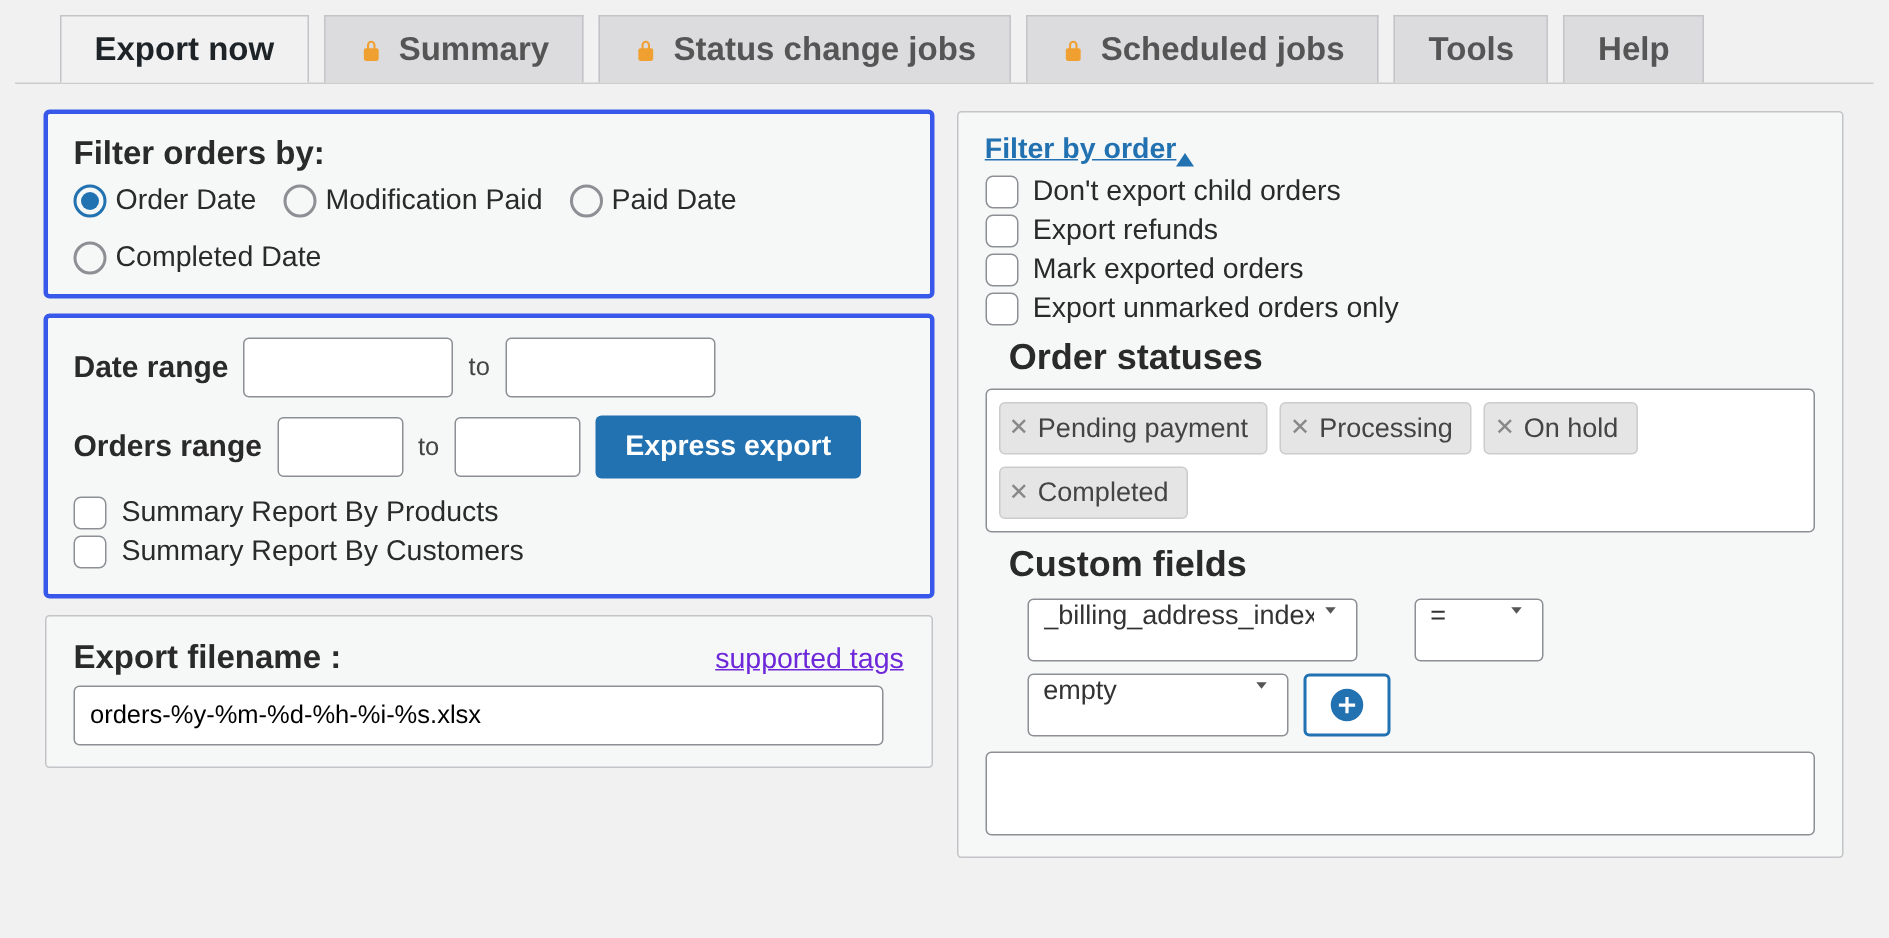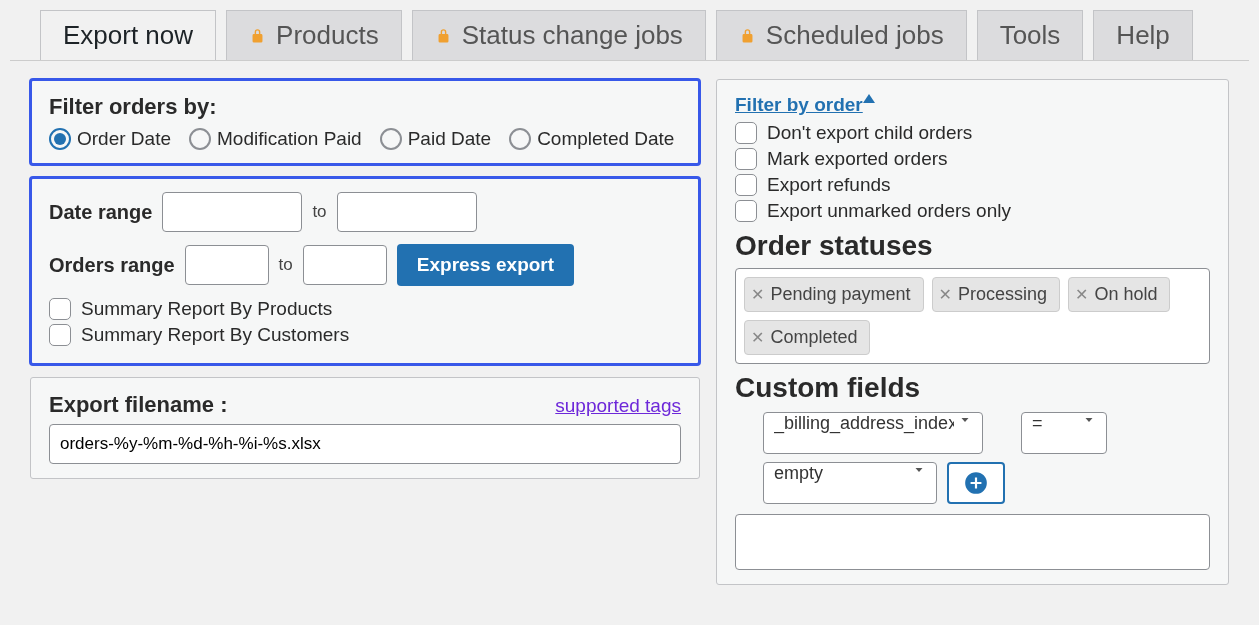--- a/index.html
+++ b/index.html
@@ -13,22 +13,22 @@
     width: 1259px;
   }
   .wrap { padding: 10px 10px 0 10px; }
   
   .tabs { display: flex; gap: 10px; border-bottom: 1px solid #ccc; padding-left: 30px;}
   .tab {
     background: #dcdcde;
     border: 1px solid #c3c4c7;
     border-bottom: none;
     padding: 9px 22px;
-    font-size: 26px;
-    font-weight: 400;
+    font-size: 22px;
+    font-weight: 700;
     color: #555;
     display: flex;
     align-items: center;
     gap: 10px;
     cursor: pointer;
   }
   .tab.active { background: #f1f1f1; color: #1d2327; }
   .lock-icon svg{ width:17px; height:17px; display:block; }
   .columns { display:flex; gap:16px; margin-top:18px; padding: 0 20px;}
   .col { flex: 1 1 50%; }
@@ -48,40 +48,40 @@
   }
   .radio-item.checked .radio-box{ border-color:#2271b1; }
   .radio-item.checked .radio-box::after{ content:""; width:12px; height:12px; border-radius:50%; background:#2271b1;}
   .row { display:flex; align-items:center; gap:10px; flex-wrap:wrap; margin-bottom:12px;}
   .row-label{ font-size:20px; font-weight:700; }
   .sep{ font-size:17px; color:#444;}
   input.txt{
     border:1px solid #8c8f94; background:#fff; border-radius:4px; padding:8px 10px;
     font-size:17px; min-height:40px;
   }
-  input.txt.wide{ width:632px; }
+  input.txt.wide{ width:540px; }
   input.txt.mid{ width:140px; }
   input.txt.small{ width:84px; }
   .btn-primary{
     background:#2271b1; color:#fff; border:none; border-radius:4px;
     padding: 10px 20px; font-size:19px; font-weight:600; cursor:pointer;
   }
   .checklist .check-item{
     display:flex; align-items:center; gap:10px; font-size:19px; margin-bottom:4px; cursor:pointer;
   }
   .checkbox{
     width:22px; height:22px; border:1.5px solid #8c8f94; border-radius:5px; background:#fff;
   }
   .link{
     color:#6d28d9; text-decoration: underline; cursor:pointer; font-size:19px;
   }
   .section-link{
-    color:#2271b1; text-decoration: underline; font-weight:700; font-size:19px; display:inline-flex; align-items:flex-start; gap:0; cursor:pointer;
-  }
-  .right-title{ font-size:28px; font-weight:800; margin:8px 0 6px;}
+    color:#2271b1; text-decoration: underline; font-weight:700; font-size:19px; display:inline-flex; align-items:flex-end; gap:0; cursor:pointer;
+  }
+  .right-title{ font-size:24px; font-weight:800; margin:8px 16px 6px;}
   .tagbox{
     border:1px solid #8c8f94; background:#fff; border-radius:4px; padding:8px;
     display:flex; flex-wrap:wrap; gap:8px;
   }
   .tag{
     background:#e5e5e5; border:1px solid #ccc; border-radius:4px; padding:6px 12px 6px 6px;
     display:inline-flex; align-items:center; gap:6px; font-size:18px; color:#444;
   }
   .tag .x{ color:#888; font-size:16px; line-height:1; cursor:pointer; }
   .cf-row{ display:flex; gap:10px; margin-top:8px; align-items:center;}
@@ -113,21 +113,21 @@
   <div class="tabs">
     <div class="tab active">
         <span>Export now</span>
       </div>
     <div class="tab">
       <span class="lock-icon">
           <svg viewBox="0 0 24 24">
             <path fill="#f0a030" d="M17 10h-1V7a4 4 0 10-8 0v3H7a2 2 0 00-2 2v8a2 2 0 002 2h10a2 2 0 002-2v-8a2 2 0 00-2-2zm-7-3a2 2 0 114 0v3h-4V7z"></path>
           </svg>
         </span>
-      <span>Products</span>
+      <span>Summary</span>
     </div>
     <div class="tab">
       <span class="lock-icon">
           <svg viewBox="0 0 24 24">
             <path fill="#f0a030" d="M17 10h-1V7a4 4 0 10-8 0v3H7a2 2 0 00-2 2v8a2 2 0 002 2h10a2 2 0 002-2v-8a2 2 0 00-2-2zm-7-3a2 2 0 114 0v3h-4V7z"></path>
           </svg>
         </span>
       <span>Status change jobs</span>
     </div>
     <div class="tab">
@@ -212,25 +212,25 @@
           <span>Filter by order</span>
           <span class="tri-up"></span>
         </span>
         <div class="checklist" style="margin-top:6px">
           <div class="check-item">
               <span class="checkbox"></span>
               <span>Don't export child orders</span>
             </div>
           <div class="check-item">
               <span class="checkbox"></span>
+              <span>Export refunds</span>
+            </div>
+          <div class="check-item">
+              <span class="checkbox"></span>
               <span>Mark exported orders</span>
-            </div>
-          <div class="check-item">
-              <span class="checkbox"></span>
-              <span>Export refunds</span>
             </div>
           <div class="check-item">
               <span class="checkbox"></span>
               <span>Export unmarked orders only</span>
             </div>
         </div>
 
         <div class="right-title">Order statuses</div>
         <div class="tagbox">
           <span class="tag">

